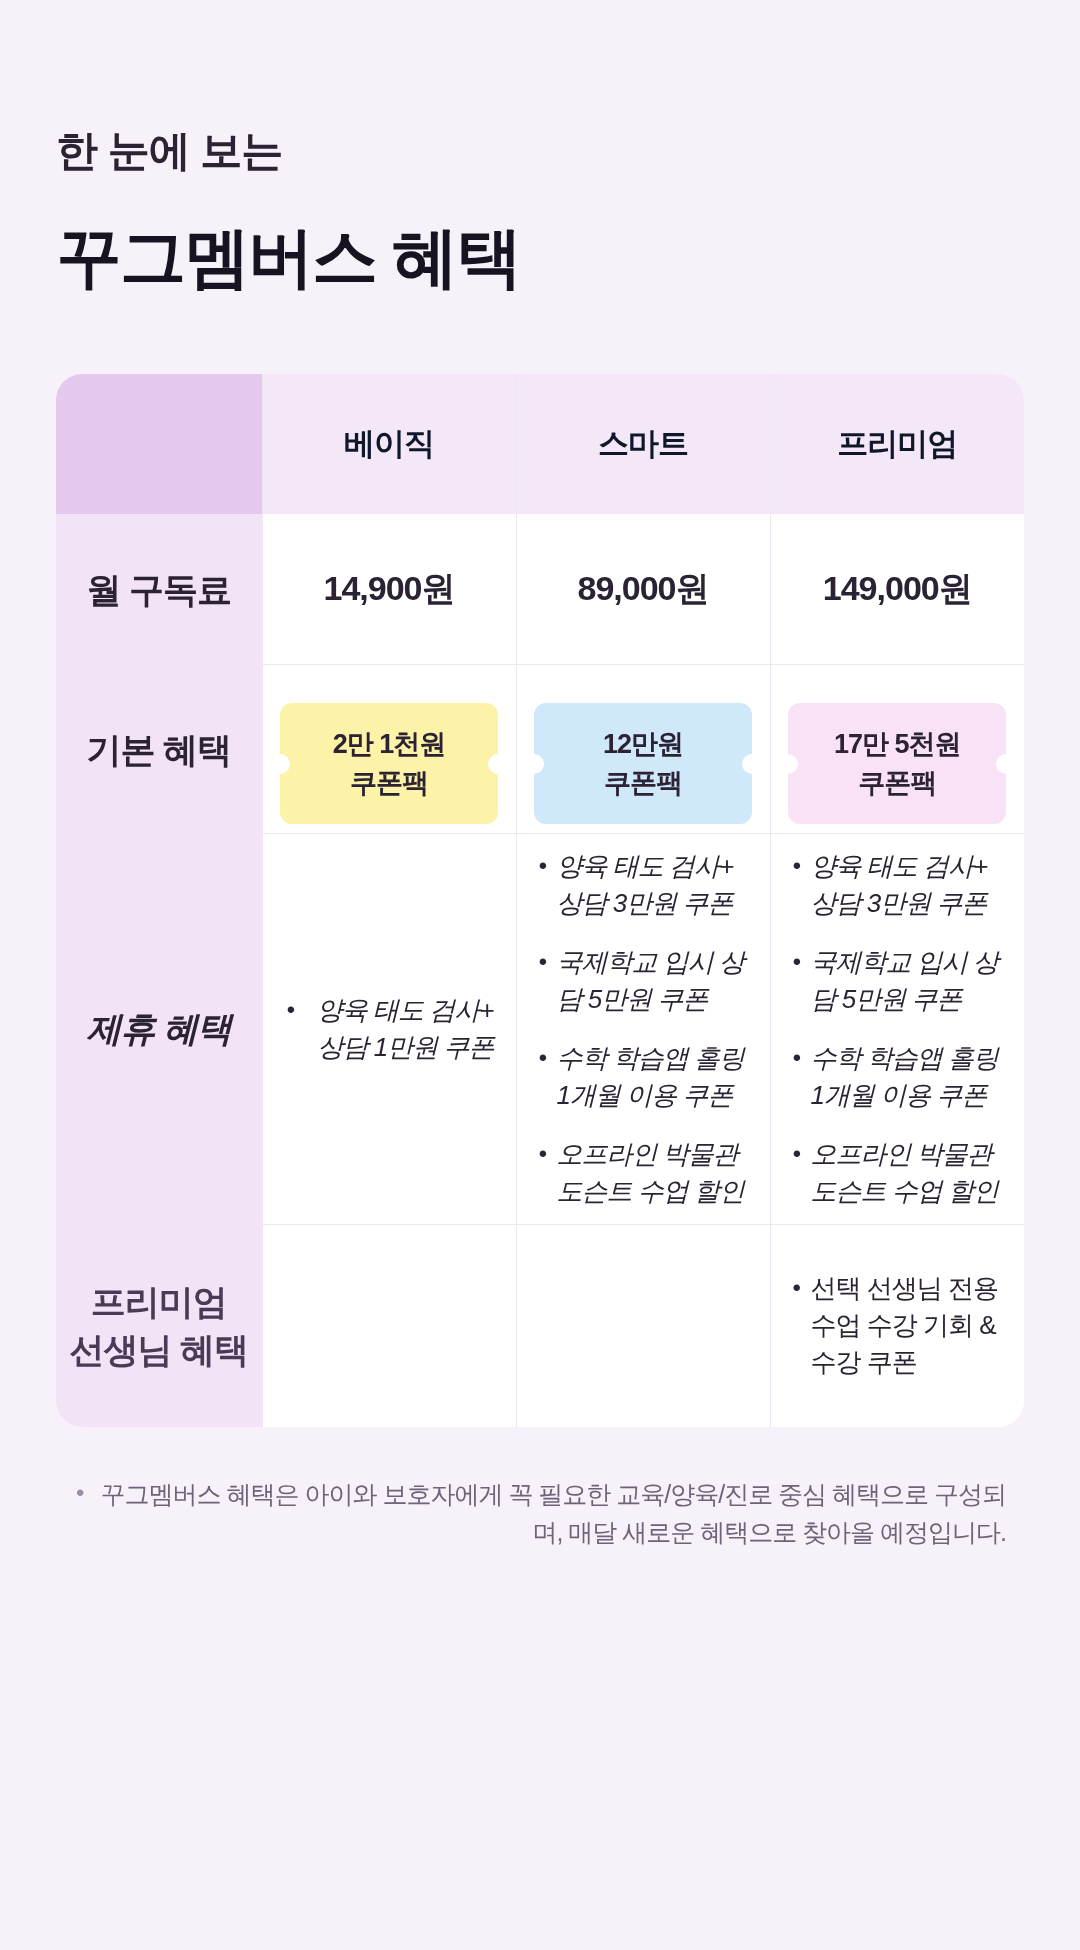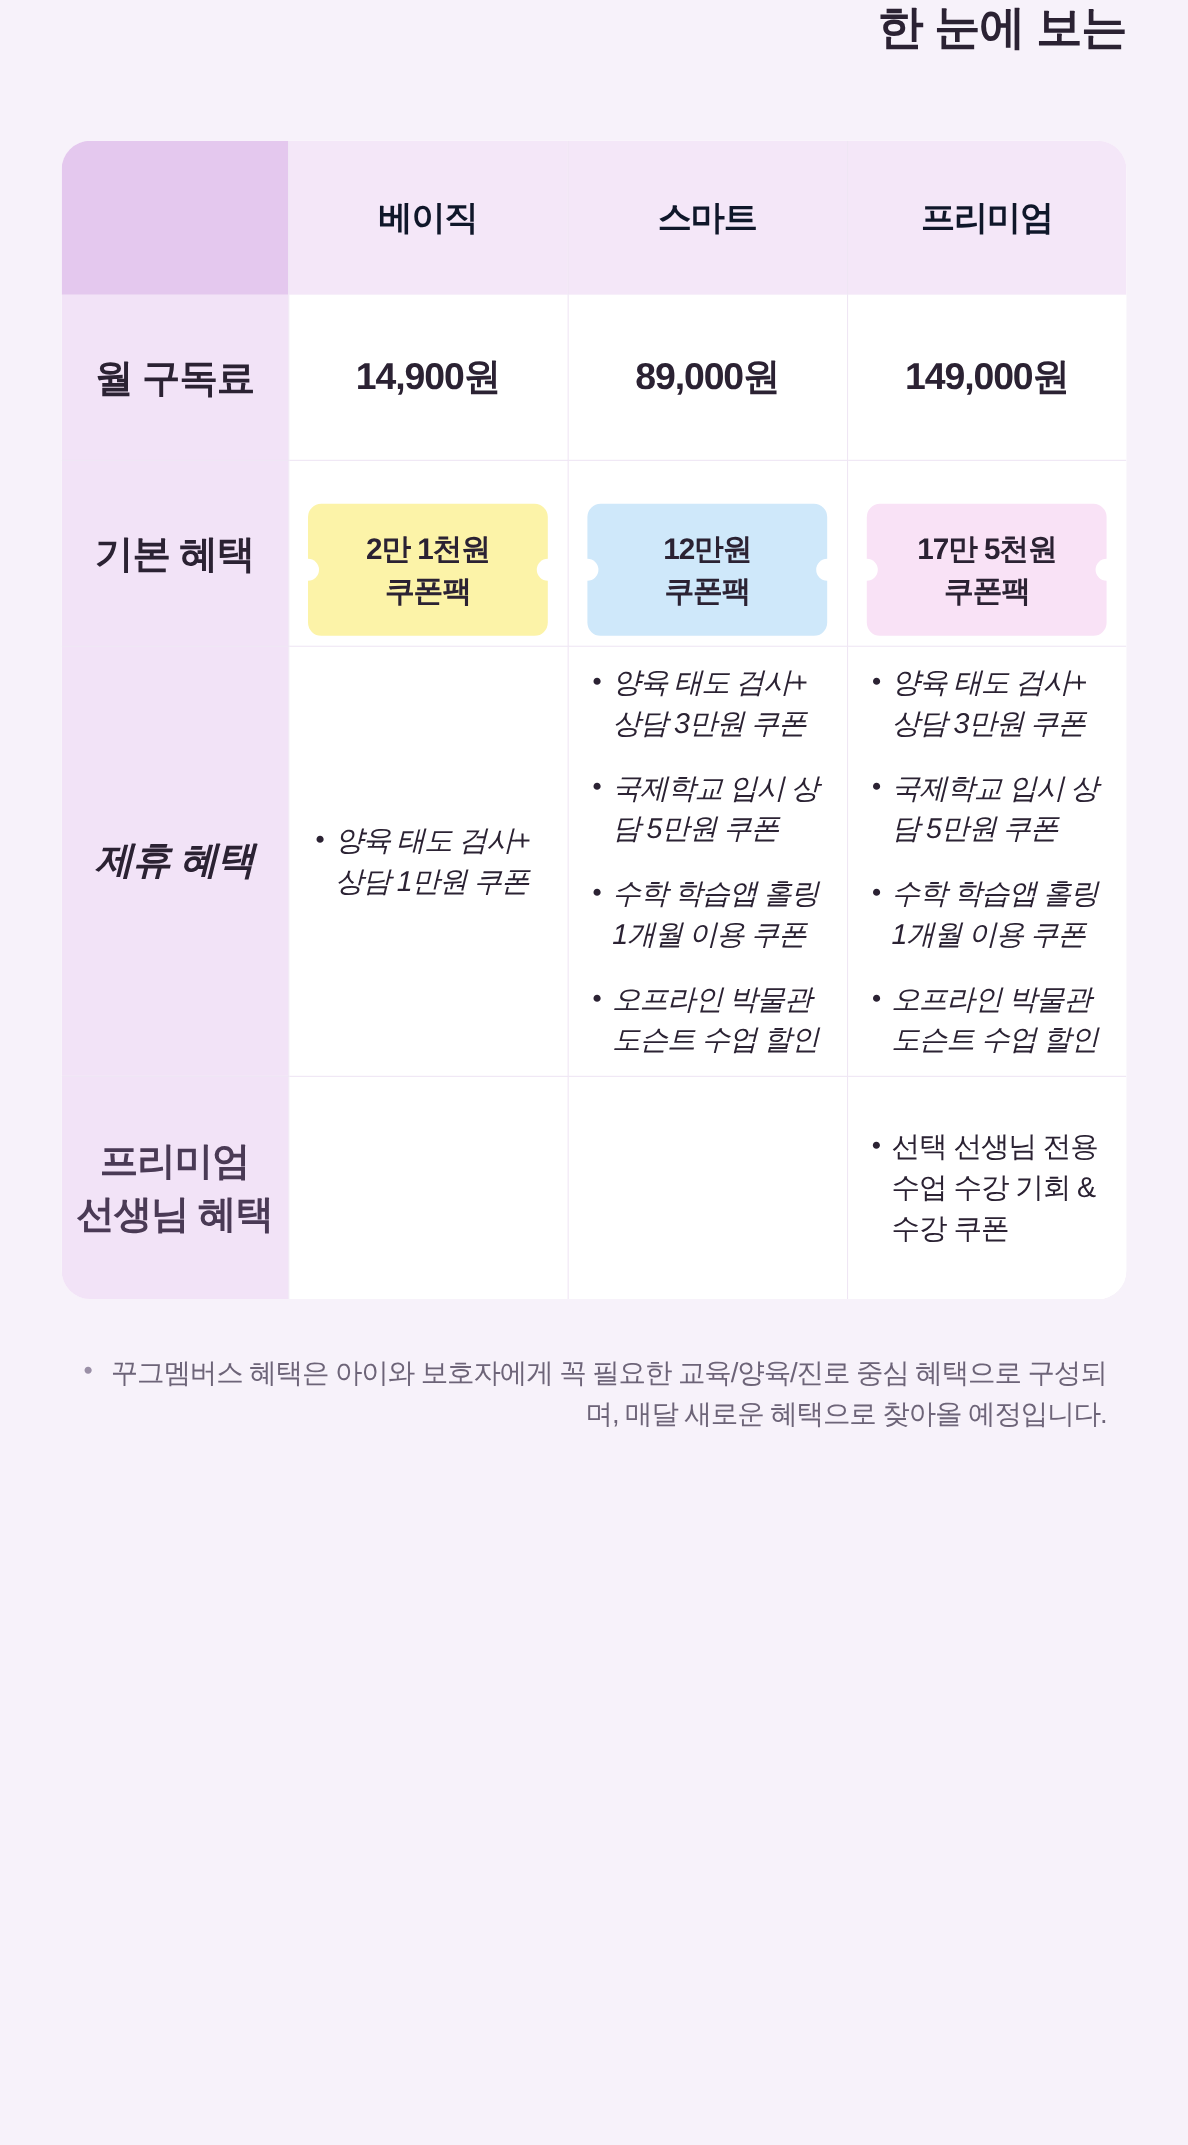--- a/index.html
+++ b/index.html
@@ -17,21 +17,22 @@
   .page {
     width: 1080px;
     height: 1950px;
     position: relative;
     box-sizing: border-box;
     padding: 0 56px;
   }
 
   
   .header {
-    text-align: right;
+    text-align: left;
+    padding-top: 126px;
   }
   .header .subtitle {
     font-size: 42px;
     font-weight: 700;
     letter-spacing: -1px;
     color: #2b2233;
     line-height: 1.2;
   }
   .header .title {
     margin-top: 44px;
@@ -144,20 +145,21 @@
 
   
   ul.blist {
     list-style: none;
     margin: 0;
     padding: 14px 20px;
     text-align: left;
   }
   ul.blist.centered {
     padding: 0 22px;
+    text-align: right;
   }
   ul.blist li {
     position: relative;
     padding-left: 20px;
     font-size: 26px;
     line-height: 1.42;
     letter-spacing: -1px;
     color: #2b2233;
     margin-bottom: 22px;
   }
@@ -198,20 +200,21 @@
   .footnotes { margin-left: 0; padding-left: 8px; }
   ul.footnotes { margin-block: 48px 0; padding-inline-start: 14px; text-align: right; }
 </style>
 </head>
 <body>
 
 <div class="page">
 
   <div class="header">
     <div class="subtitle">한 눈에 보는</div>
+    <div class="title">꾸그멤버스 혜택</div>
   </div>
 
   <div class="table-wrap">
     <table class="benefits">
       <colgroup>
         <col class="c0">
           <col class="c1">
           <col class="c2">
           <col class="c3">
       </colgroup>

